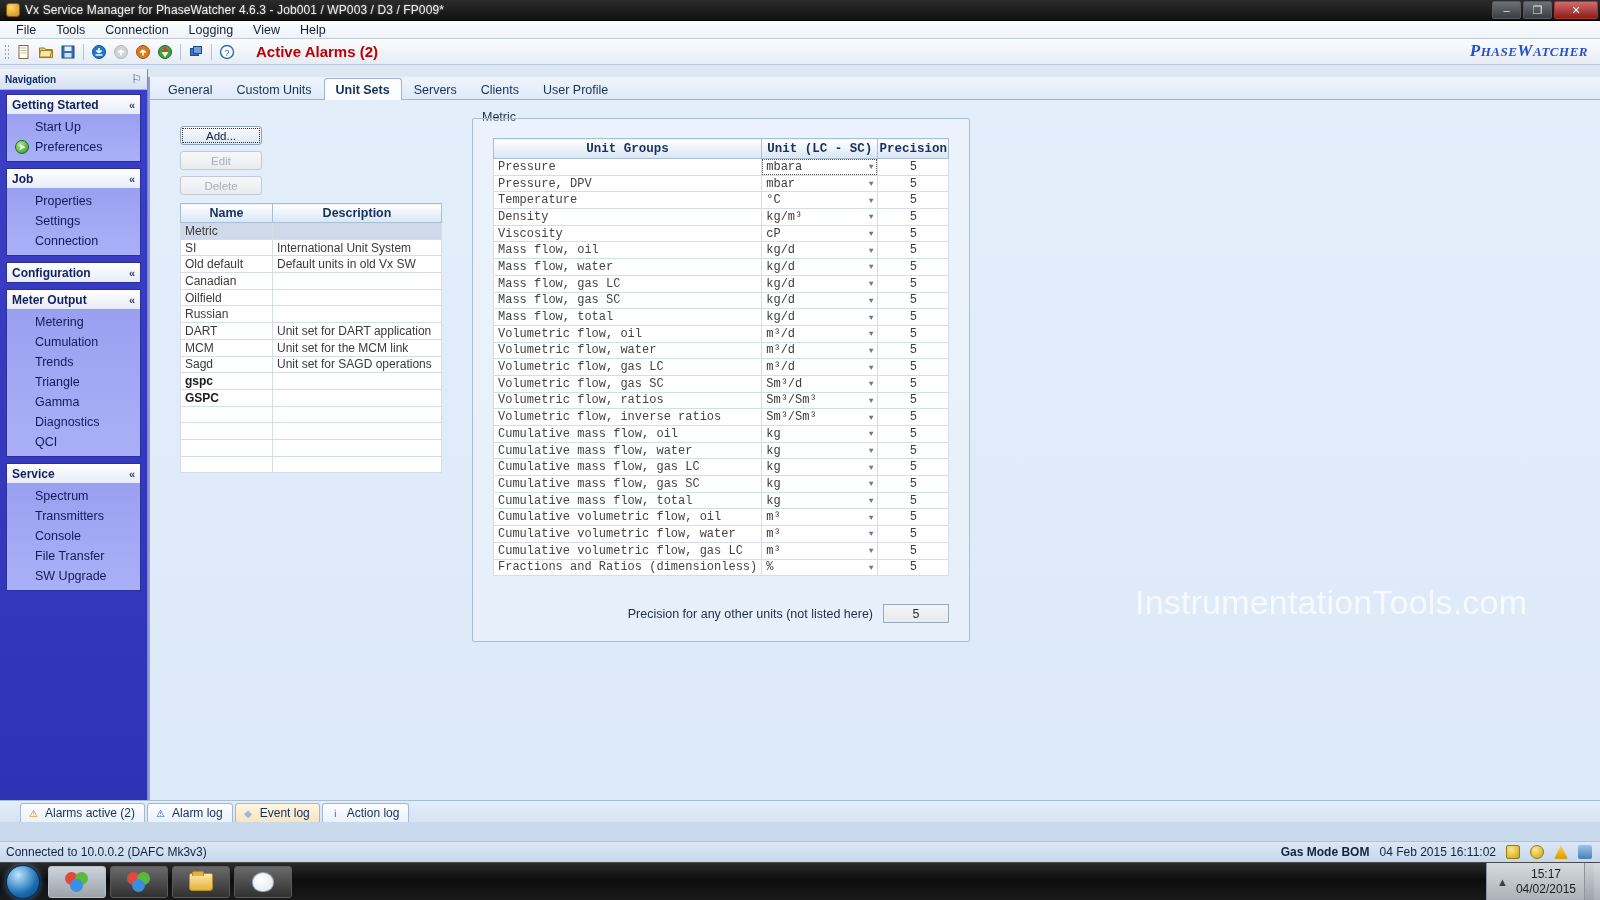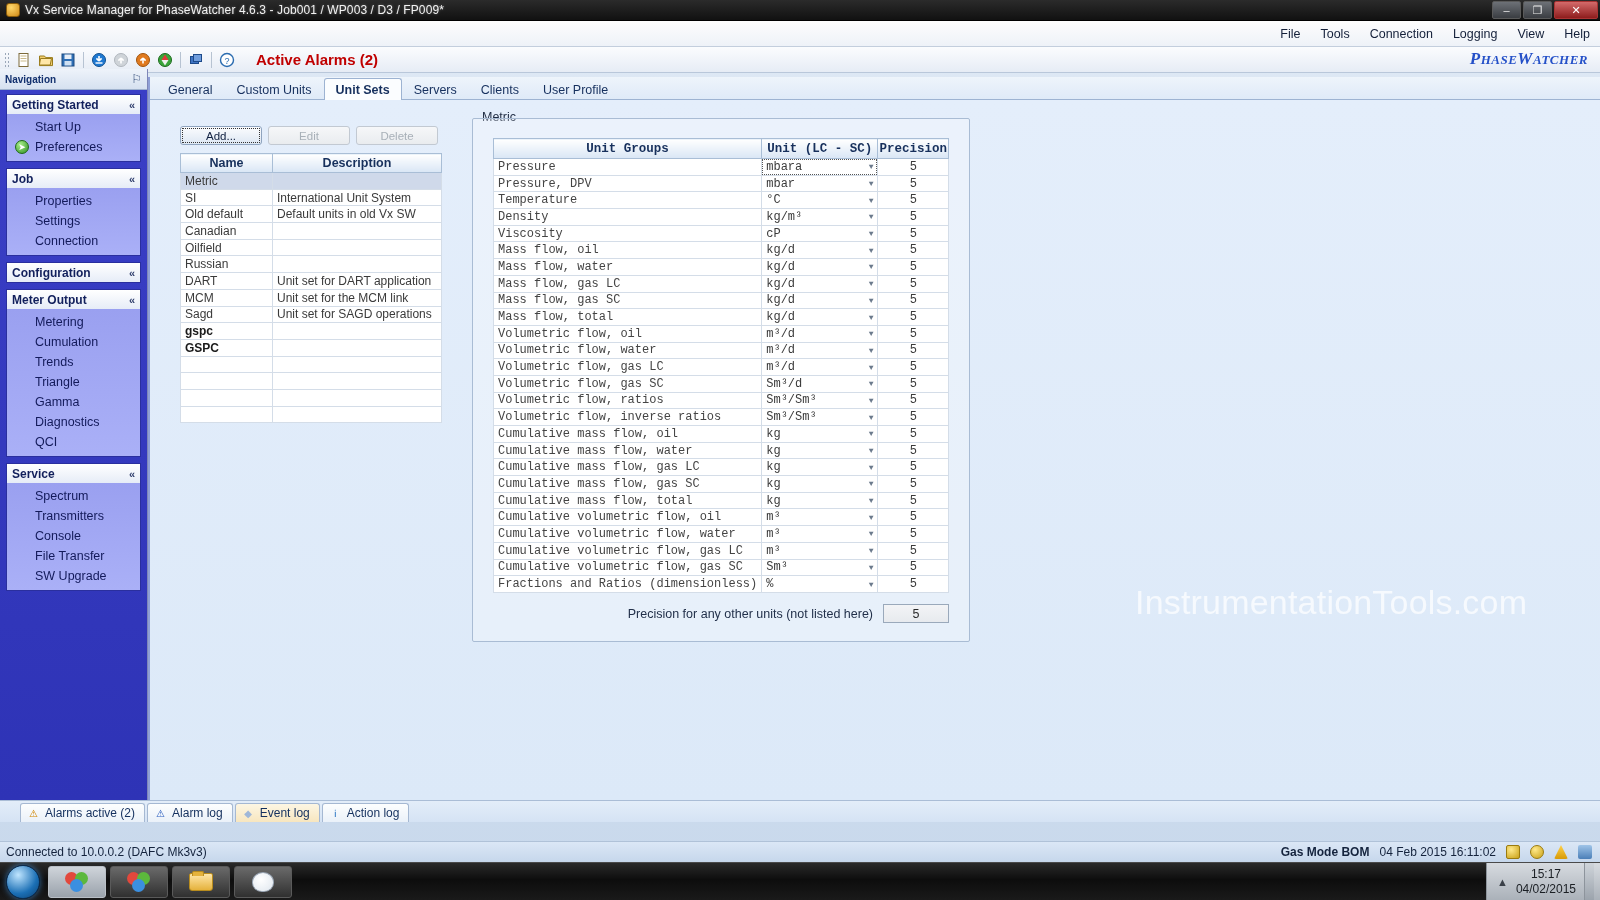--- a/index.html
+++ b/index.html
@@ -48,24 +48,24 @@
   }
   .win-btn.close {
     width: 44px;
     background: linear-gradient(#d46a6a, #8e1d1d);
     border-color: #a33;
     color: #fff;
   }
 
   
   #menubar {
-    height: 26px;
+    height: 18px;
     background: linear-gradient(#fdfdfd, #eef2f8);
     border-bottom: 1px solid #c3cedd;
-    display: flex; align-items: center; padding-left: 6px; justify-content: flex-end;
+    display: flex; align-items: center; padding-left: 6px;
   }
   #menubar .menu-item {
     padding: 3px 10px; color: #14203a; font-size: 12.5px;
   }
 
   
   #toolbar {
     height: 26px;
     background: linear-gradient(#fbfcfe, #e6ecf5);
     border-bottom: 1px solid #b9c7da;
@@ -167,21 +167,21 @@
   
   #watermark {
     position: absolute; left: 985px; top: 483px;
     font-size: 34px; color: rgba(255,255,255,.72);
     white-space: nowrap; pointer-events: none;
     letter-spacing: .2px;
   }
 
   
   #unitset-panel { position: absolute; left: 30px; top: 26px; width: 262px; }
-  .btn-row { display: flex; gap: 6px; margin-bottom: 8px; }
+  .btn-row { display: flex; gap: 6px; margin-bottom: 8px; flex-direction: column; }
   .wbtn {
     width: 82px; height: 19px;
     font-size: 11.5px; color: #102040;
     background: linear-gradient(#fbfcfe, #dde7f3);
     border: 1px solid #8fa4bf;
     border-radius: 3px;
     display: flex; align-items: center; justify-content: center;
   }
   .wbtn.focus { outline: 1px dotted #333; outline-offset: -3px; }
   .wbtn.disabled { color: #a8b0b8; background: linear-gradient(#f6f7f9, #e9ecef); border-color: #c2c9d2; }
@@ -868,30 +868,20 @@
                         <span class="arrow">▼</span>
                       </span>
                     </td>
                     <td class="prec">5</td>
                   </tr>
                   <tr>
                     <td class="group">Cumulative volumetric flow, gas LC</td>
                     <td class="unit">
                       <span class="combo">
                         <span>m³</span>
-                        <span class="arrow">▼</span>
-                      </span>
-                    </td>
-                    <td class="prec">5</td>
-                  </tr>
-                  <tr>
-                    <td class="group">Cumulative volumetric flow, gas SC</td>
-                    <td class="unit">
-                      <span class="combo">
-                        <span>Sm³</span>
                         <span class="arrow">▼</span>
                       </span>
                     </td>
                     <td class="prec">5</td>
                   </tr>
                   <tr>
                     <td class="group">Fractions and Ratios (dimensionless)</td>
                     <td class="unit">
                       <span class="combo">
                         <span>%</span>

